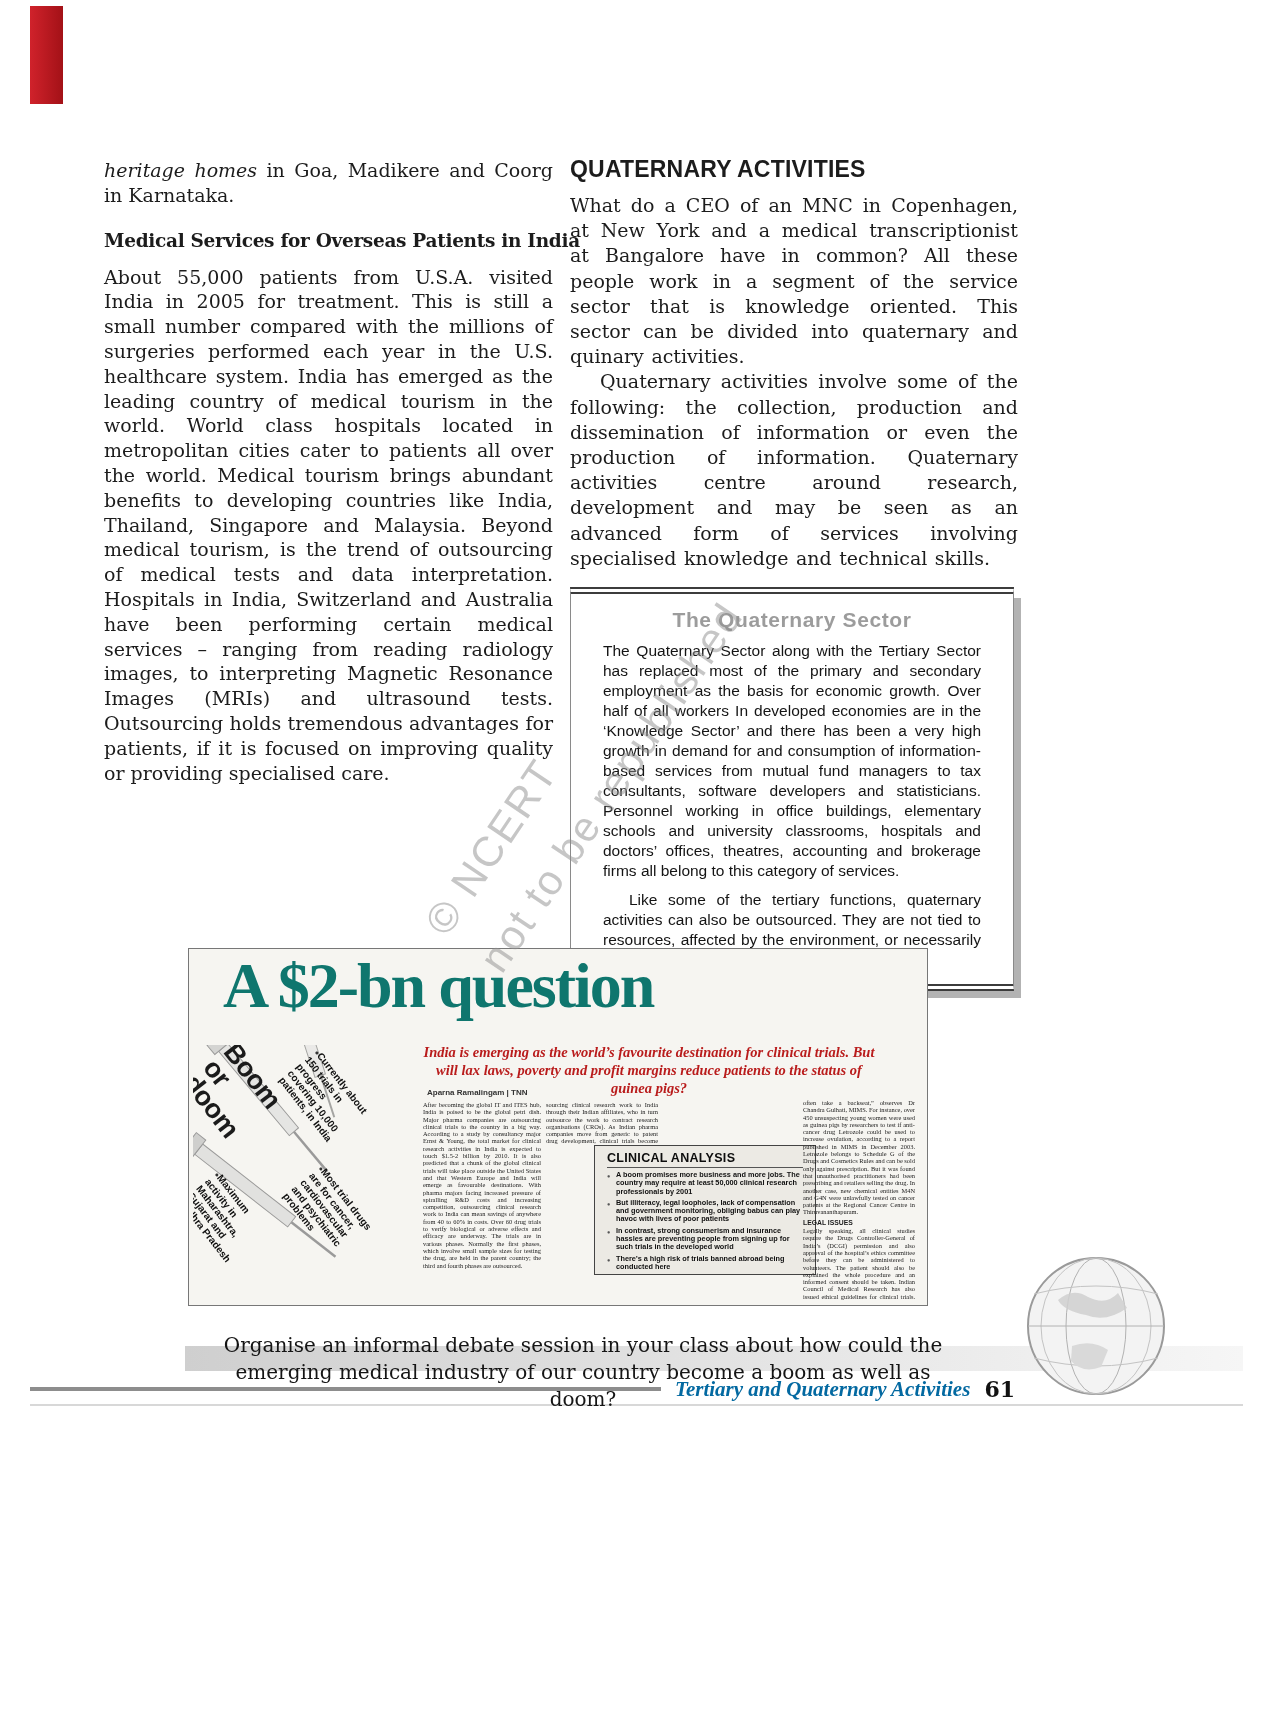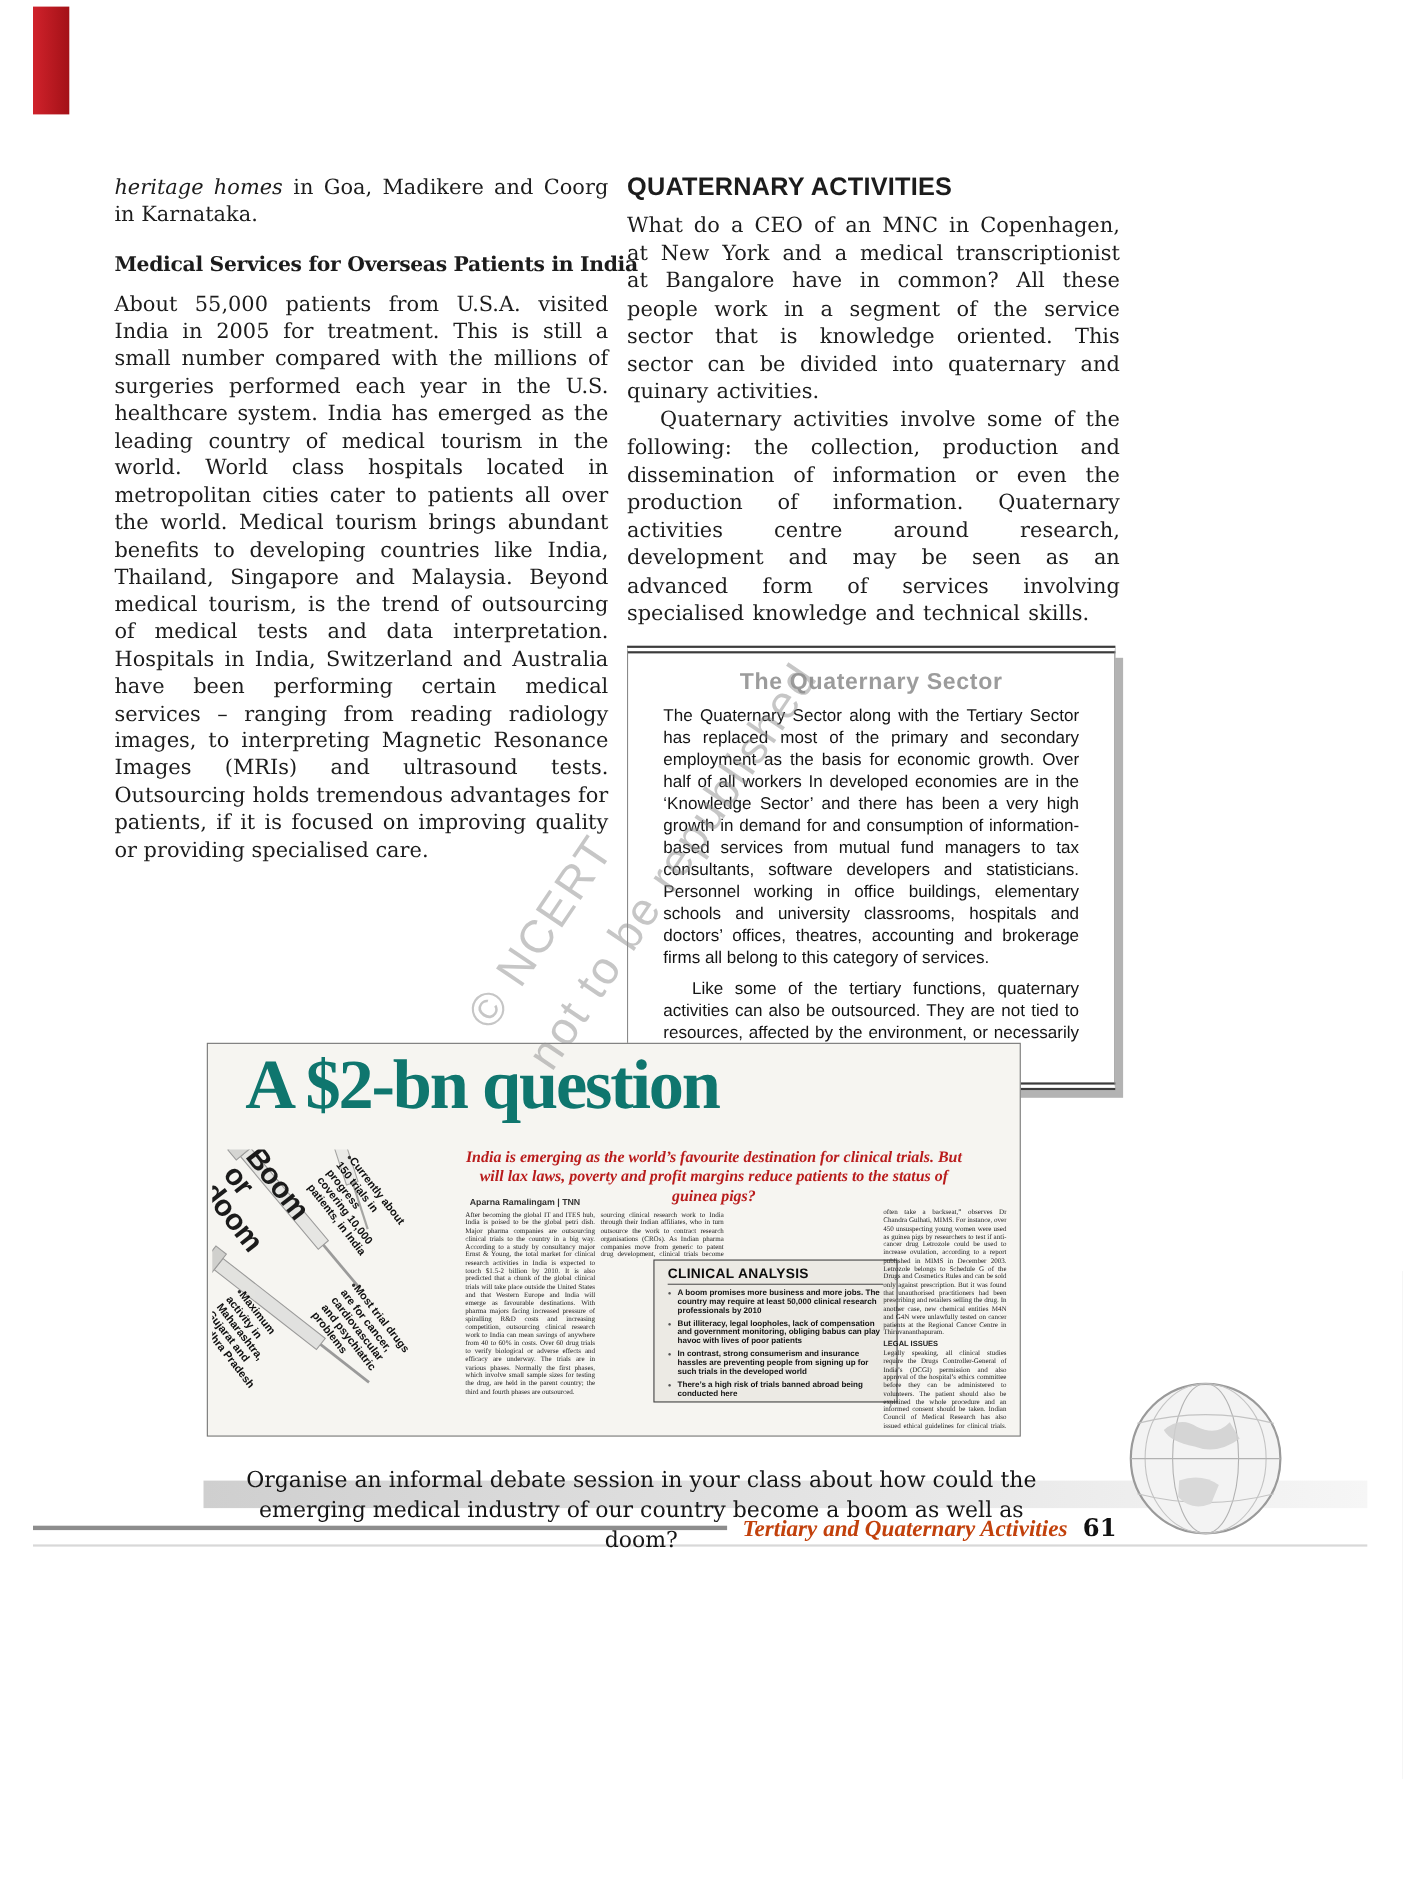--- a/index.html
+++ b/index.html
@@ -132,21 +132,21 @@
     position: absolute; left: 195px; top: 1312px; width: 730px; z-index: 2;
     font-size: 20px; line-height: 27px; text-align: center; color: #151515; margin-left: 23px;
   }
   .footer-row {
     position: absolute; left: 30px; top: 1376px; width: 985px; z-index: 2;
     display: flex; align-items: center; gap: 14px;
   }
   .footer-rule { flex: 1; height: 4px; background: #8d8d8d; }
   .footer-title {
     font-family: "Liberation Serif", serif; font-style: italic; font-weight: bold;
-    font-size: 21px; color: #c2410c; white-space: nowrap;
+    font-size: 21px; color: #0369a1; white-space: nowrap;
   }
   .footer-page { font-weight: bold; font-size: 22px; color: #111; }
   .footer-subrule {
     position: absolute; left: 30px; top: 1404px; width: 1213px; height: 2px;
     background: #d8d8d8; z-index: 1;
   }
   .globe { position: absolute; left: 1016px; top: 1250px; z-index: 2; }
   .edition-year {
     position: absolute; left: 0; right: 0; top: 1538px; text-align: center;
     font-family: "Liberation Sans", sans-serif; font-size: 15px; color: #2e2e2e; z-index: 2;
@@ -216,21 +216,21 @@
       <div class="clip-note note-1">Currently about 150 trials in progress covering 10,000 patients, in India</div>
       <div class="clip-note note-2">Maximum activity in Maharashtra, Gujarat and Andhra Pradesh</div>
       <div class="clip-note note-3">Most trial drugs are for cancer, cardiovascular and psychiatric problems</div>
     </div>
 
     <div class="clip-tiny clip-colA">After becoming the global IT and ITES hub, India is poised to be the global petri dish. Major pharma companies are outsourcing clinical trials to the country in a big way. According to a study by consultancy major Ernst &amp; Young, the total market for clinical research activities in India is expected to touch $1.5-2 billion by 2010. It is also predicted that a chunk of the global clinical trials will take place outside the United States and that Western Europe and India will emerge as favourable destinations. With pharma majors facing increased pressure of spiralling R&amp;D costs and increasing competition, outsourcing clinical research work to India can mean savings of anywhere from 40 to 60% in costs. Over 60 drug trials to verify biological or adverse effects and efficacy are underway. The trials are in various phases. Normally the first phases, which involve small sample sizes for testing the drug, are held in the parent country; the third and fourth phases are outsourced.</div>
     <div class="clip-tiny clip-colB">sourcing clinical research work to India through their Indian affiliates, who in turn outsource the work to contract research organisations (CROs). As Indian pharma companies move from generic to patent drug development, clinical trials become mandatory for the latter. Says Dr Swati Piramal, director, strategic alliances and communications, Nicholas Piramal, “The largest number of clinical trials are…”</div>
 
     <div class="clip-analysis">
       <div class="clip-analysis-title">CLINICAL ANALYSIS</div>
-      <div class="bullet">A boom promises more business and more jobs. The country may require at least 50,000 clinical research professionals by 2010</div>
+      <div class="bullet">A boom promises more business and more jobs. The country may require at least 50,000 clinical research professionals by 2001</div>
       <div class="bullet">But illiteracy, legal loopholes, lack of compensation and government monitoring, obliging babus can play havoc with lives of poor patients</div>
       <div class="bullet">In contrast, strong consumerism and insurance hassles are preventing people from signing up for such trials in the developed world</div>
       <div class="bullet">There’s a high risk of trials banned abroad being conducted here</div>
     </div>
 
     <div class="clip-tiny clip-colC">
       <span>often take a backseat,” observes Dr Chandra Gulhati, MIMS. For instance, over 450 unsuspecting young women were used as guinea pigs by researchers to test if anti-cancer drug Letrozole could be used to increase ovulation, according to a report published in MIMS in December 2003. Letrozole belongs to Schedule G of the Drugs and Cosmetics Rules and can be sold only against prescription. But it was found that unauthorised practitioners had been prescribing and retailers selling the drug. In another case, new chemical entities M4N and G4N were unlawfully tested on cancer patients at the Regional Cancer Centre in Thiruvananthapuram.</span>
       <span class="mini-subhead">LEGAL ISSUES</span>
       <span>Legally speaking, all clinical studies require the Drugs Controller-General of India’s (DCGI) permission and also approval of the hospital’s ethics committee before they can be administered to volunteers. The patient should also be explained the whole procedure and an informed consent should be taken. Indian Council of Medical Research has also issued ethical guidelines for clinical trials. But in case the trial goes wrong, the victim is not left with a legal remedy. The law is silent on compensation. “The so-called informed consent does not exist. Our laws also don’t provide adequate protection for those undergoing clinical trials.”</span>
     </div>

